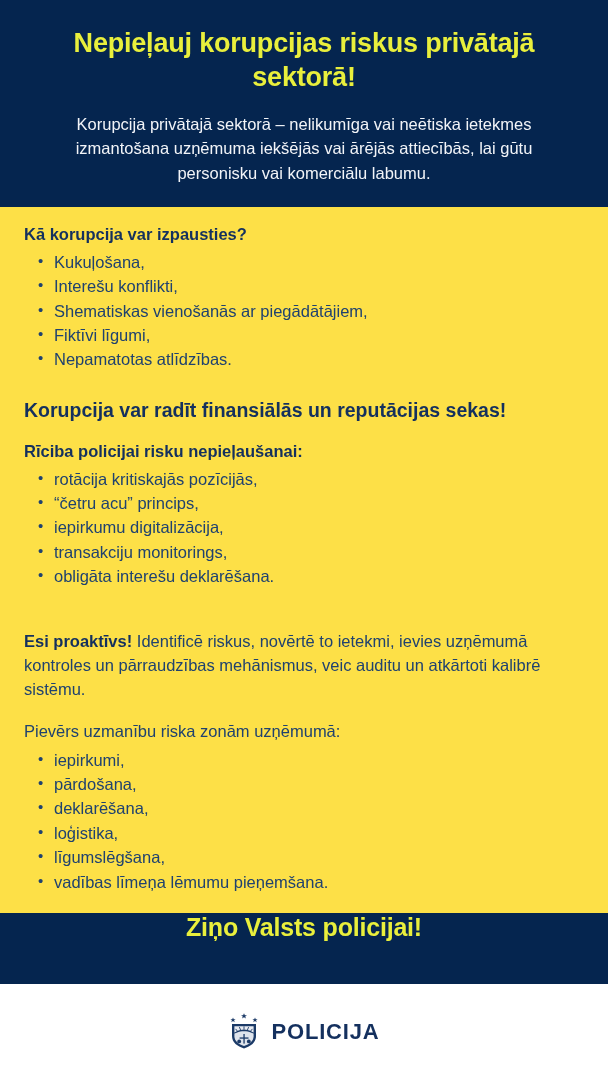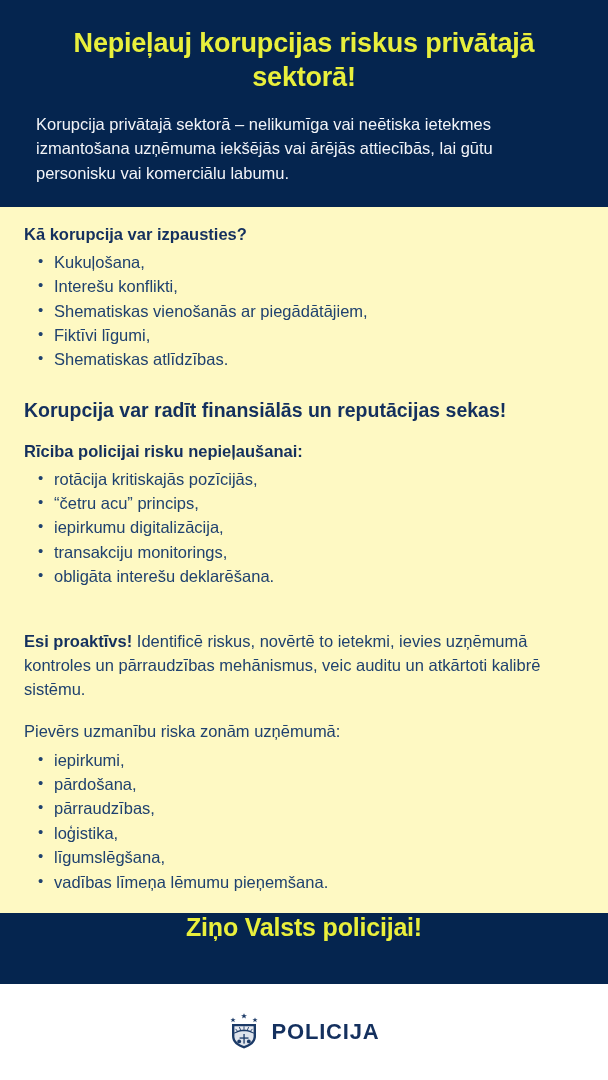--- a/index.html
+++ b/index.html
@@ -11,21 +11,21 @@
     width: 608px;
     height: 1080px;
     background: #ffffff;
     font-family: "Liberation Sans", sans-serif;
     overflow: hidden;
   }
   .poster {
     position: relative;
     width: 608px;
     height: 1080px;
-    background: #fef9c3;
+    background: #fde047;
     display: flex;
     flex-direction: column;
   }
 
   
   .header-band {
     background: #05254f;
     padding: 26px 36px 22px 36px;
     box-sizing: border-box;
   }
@@ -36,21 +36,21 @@
     line-height: 1.26;
     font-weight: bold;
     text-align: center;
     letter-spacing: -0.2px;
   }
   .header-subtitle {
     margin: 18px 0 0 0;
     color: #f2f4f8;
     font-size: 16.5px;
     line-height: 1.48;
-    text-align: left;
+    text-align: center;
     font-weight: normal;
   }
 
   
   .body-area {
     flex: 1 1 auto;
     padding: 17px 33px 0 24px;
     box-sizing: border-box;
   }
   .section-heading {
@@ -151,21 +151,21 @@
 
   <div class="body-area">
 
     <div>
       <h2 class="section-heading">Kā korupcija var izpausties?</h2>
       <ul class="bullets">
         <li>Kukuļošana,</li>
         <li>Interešu konflikti,</li>
         <li>Shematiskas vienošanās ar piegādātājiem,</li>
         <li>Fiktīvi līgumi,</li>
-        <li>Shematiskas atlīdzības.</li>
+        <li>Nepamatotas atlīdzības.</li>
       </ul>
     </div>
 
     <div class="spacer-lg"></div>
 
     <h2 class="big-heading">Korupcija var radīt finansiālās un reputācijas sekas!</h2>
 
     <div class="spacer-md"></div>
 
     <div>
@@ -183,21 +183,21 @@
 
     <p class="para"><b>Esi proaktīvs!</b><span> Identificē riskus, novērtē to ietekmi, ievies uzņēmumā kontroles un pārraudzības mehānismus,  veic auditu un atkārtoti kalibrē sistēmu.</span></p>
 
     <div class="spacer-md"></div>
 
     <div>
       <p class="para">Pievērs uzmanību riska zonām uzņēmumā:</p>
       <ul class="bullets">
         <li>iepirkumi,</li>
         <li>pārdošana,</li>
-        <li>pārraudzības,</li>
+        <li>deklarēšana,</li>
         <li>loģistika,</li>
         <li>līgumslēgšana,</li>
         <li>vadības līmeņa lēmumu pieņemšana.</li>
       </ul>
     </div>
 
   </div>
 
   <div class="footer-band">
     <p class="footer-text">Ziņo Valsts policijai!</p>

